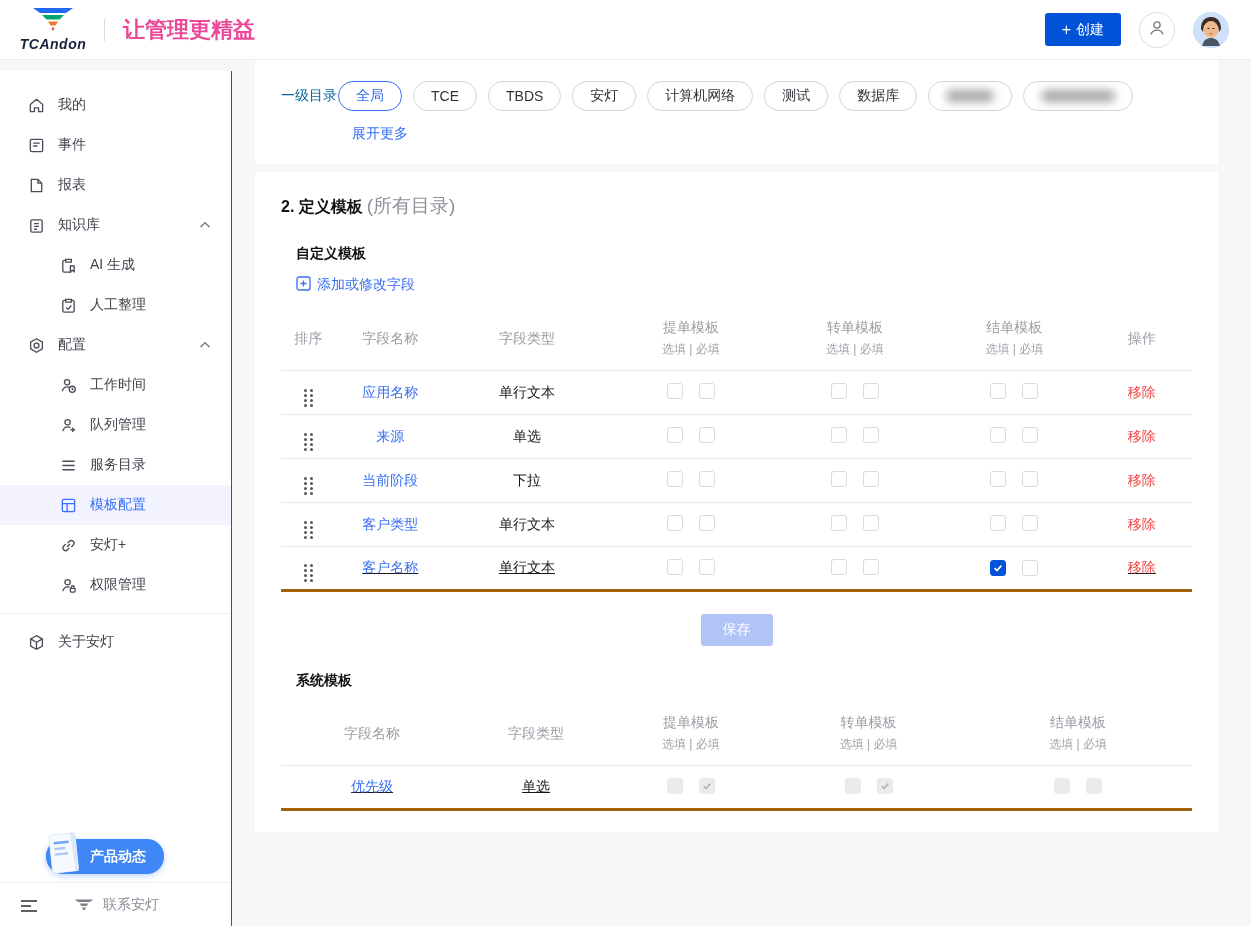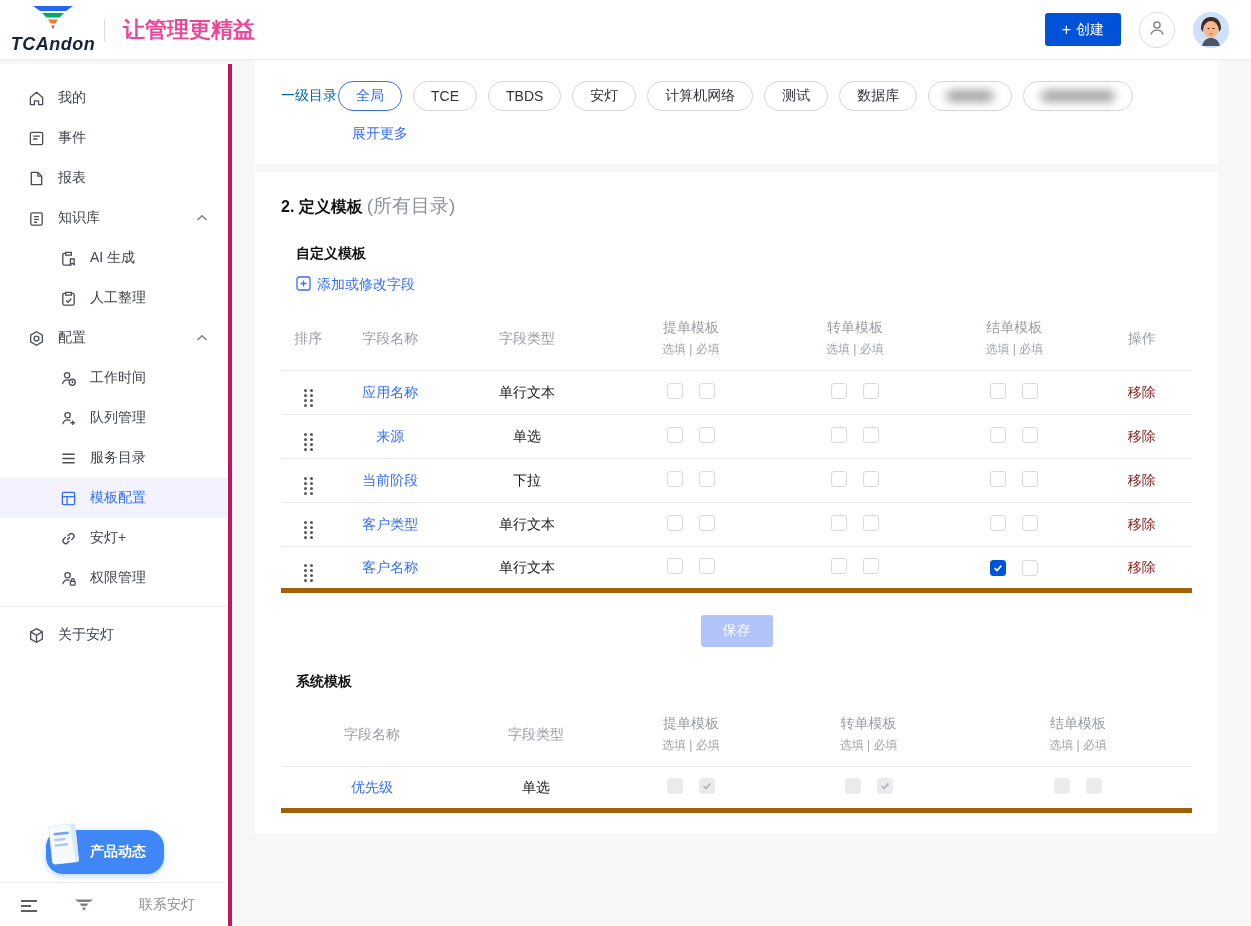--- a/index.html
+++ b/index.html
@@ -5,54 +5,54 @@
   * { margin:0; padding:0; box-sizing:border-box; }
   html,body { width:1251px; height:926px; overflow:hidden; background:#f7f7f8;
     font-family:"Liberation Sans", sans-serif; color:#181818; }
 
   
   .header { position:fixed; top:0; left:0; right:0; height:60px; background:#fff;
     border-bottom:1px solid #e9edf2; display:flex; align-items:center;
     justify-content:space-between; padding:0 22px 0 16px; z-index:10; }
   .header-left { display:flex; align-items:center; }
   .logo { display:flex; flex-direction:column; align-items:center; width:74px; cursor:pointer; }
-  .brand { font-weight:bold; font-style:italic; font-size:18px; color:#17233d; letter-spacing:.5px; margin-top:1px; }
+  .brand { font-weight:bold; font-style:italic; font-size:14px; color:#17233d; letter-spacing:.5px; margin-top:1px; }
   .v-divider { width:1px; height:22px; background:#d9d9d9; margin:0 18px 0 14px; }
   .tagline { font-size:22px; font-weight:bold; color:#ec4899; }
   .header-right { display:flex; align-items:center; gap:18px; }
   .create-btn { background:#0052d9; color:#fff; border:none; border-radius:3px;
     height:33px; padding:0 17px; font-size:14px; display:flex; align-items:center; gap:5px;
     cursor:pointer; font-family:inherit; }
   .create-btn .plus { font-size:16px; line-height:1; }
   .icon-circle { width:36px; height:36px; border-radius:50%; border:1px solid #dcdcdc;
     display:flex; align-items:center; justify-content:center; cursor:pointer; background:#fff; }
   .avatar { width:36px; height:36px; border-radius:50%; overflow:hidden; cursor:pointer; background:#cfe0fa; }
 
   
-  .sidebar { position:fixed; top:64px; left:0; bottom:0; width:232px; background:#fff;
-    border-right:4px solid #be185d; padding-top:14px; }
+  .sidebar { position:fixed; top:71px; left:0; bottom:0; width:232px; background:#fff;
+    border-right:1px solid #be185d; padding-top:14px; }
   .side-item { height:40px; display:flex; align-items:center; padding:0 20px 0 27px;
     font-size:14px; color:#41444d; cursor:pointer; }
   .side-item .s-icon { width:18px; height:18px; margin-right:13px; display:flex; align-items:center; justify-content:center; color:#4a4d57; flex:0 0 18px; }
   .side-item.sub { padding-left:59px; }
   .side-item.active { background:#f2f3ff; color:#366ef4; }
   .side-item.active .s-icon { color:#366ef4; }
   .side-item .s-label { flex:1; }
   .side-item .chev { color:#7c7f88; display:flex; }
   .side-divider { border-top:1px solid #ededf0; margin:8px 0; }
-  .product-news { position:absolute; left:46px; bottom:52px; height:44px; background:#3f87f6;
+  .product-news { position:absolute; left:46px; bottom:52px; height:35px; background:#3f87f6;
     border-radius:17px; display:flex; align-items:center; padding:0 18px 0 44px; cursor:pointer;
     box-shadow:0 2px 6px rgba(63,135,246,.35); }
   .product-news .pn-label { color:#fff; font-size:14px; font-weight:bold; }
   .product-news .pn-doc { position:absolute; left:-2px; top:-9px; }
   .side-footer { position:absolute; left:0; right:0; bottom:0; height:44px; border-top:1px solid #ededf0;
     display:flex; align-items:center; padding:0 20px; }
   .side-footer .sf-collapse { color:#2b2b33; cursor:pointer; display:flex; }
   .side-footer .sf-funnel { margin-left:36px; margin-right:9px; display:flex; cursor:pointer; }
-  .side-footer .sf-label { font-size:14px; color:#8b8e97; cursor:pointer;margin-left:36px; }
+  .side-footer .sf-label { font-size:14px; color:#8b8e97; cursor:pointer; }
 
   
   .main { margin-left:232px; padding:15px 33px 0 23px; }
   .card { background:#fff; padding:21px 26px; }
   .card + .card { margin-top:8px; }
   .card h2 { font-size:16px; color:#121212; font-weight:bold; }
   .suffix { color:#8f9199; font-weight:normal; font-size:19px; margin-left:4px; }
 
   .pill-row { display:flex; align-items:center; margin-top:24px; }
   .row-label { font-size:14px; color:#0369a1; width:57px; margin-right:0; flex:0 0 57px; }
@@ -66,23 +66,23 @@
 
   .inner-block { margin:26px 0 0 15px; }
   .inner-block h3, .sys-title { font-size:14px; color:#121212; font-weight:bold; }
   .add-link { display:inline-flex; align-items:center; gap:6px; margin-top:13px; color:#366ef4;
     font-size:14px; text-decoration:none; cursor:pointer; }
 
   table { width:100%; border-collapse:collapse; margin-top:14px; }
   th { font-weight:normal; color:#9a9ca3; font-size:14px; text-align:center; padding:10px 2px 12px; }
   .th-sub { font-size:12px; color:#a0a2a9; margin-top:4px; }
   tbody td { text-align:center; height:44px; border-top:1px solid #e9e9ec; font-size:14px; }
-  tbody tr:last-child td { border-bottom:5px solid #a16207; }
+  tbody tr:last-child td { border-bottom:3px solid #a16207;text-decoration:underline; }
   td.name a, .field-link { color:#366ef4; text-decoration:none; cursor:pointer; }
-  td.action a { color:#7f1d1d; text-decoration:none; cursor:pointer; }
+  td.action a { color:#ef4444; text-decoration:none; cursor:pointer; }
   .ct col.c-sort{width:6%} .ct col.c-name{width:12%} .ct col.c-type{width:18%}
   .ct col.c-t1{width:18%} .ct col.c-t2{width:18%} .ct col.c-t3{width:17%} .ct col.c-act{width:11%}
   .st col.c-name{width:20%} .st col.c-type{width:16%} .st col.c-t1{width:18%}
   .st col.c-t2{width:21%} .st col.c-t3{width:25%}
 
   .drag { display:inline-grid; grid-template-columns:3px 3px; gap:2px 3px; cursor:grab; }
   .drag i { width:3px; height:3px; background:#55565c; border-radius:50%; }
 
   .cb-pair { display:inline-flex; gap:16px; }
   .cb { width:16px; height:16px; border-radius:3px; border:1px solid #dadade; background:#fff;

